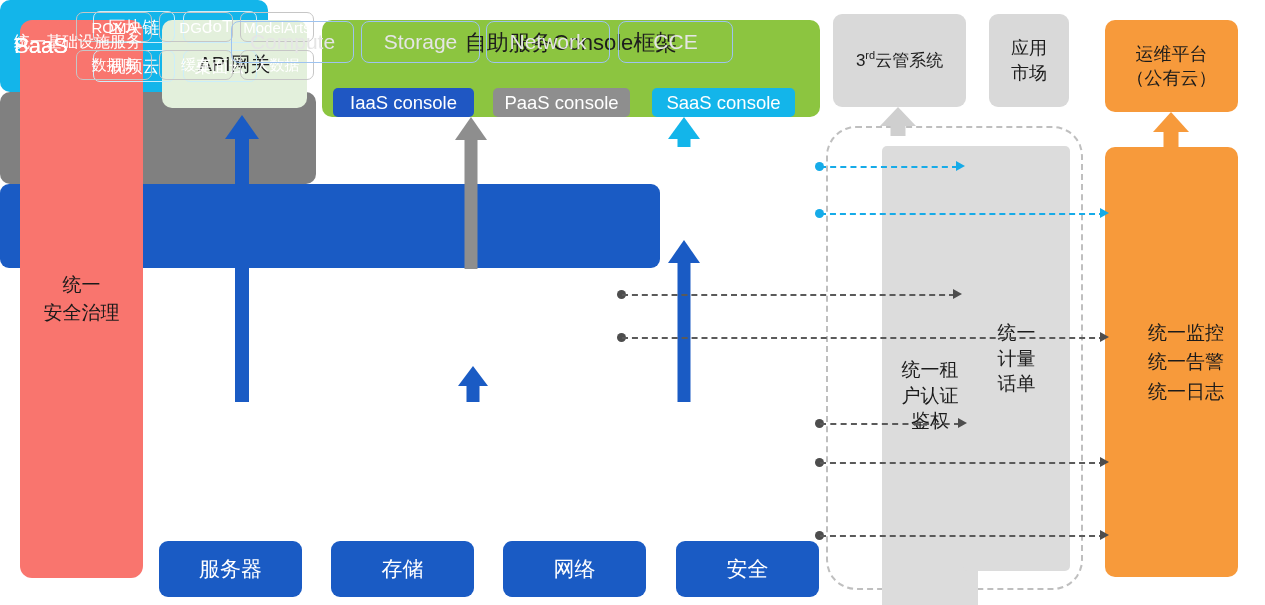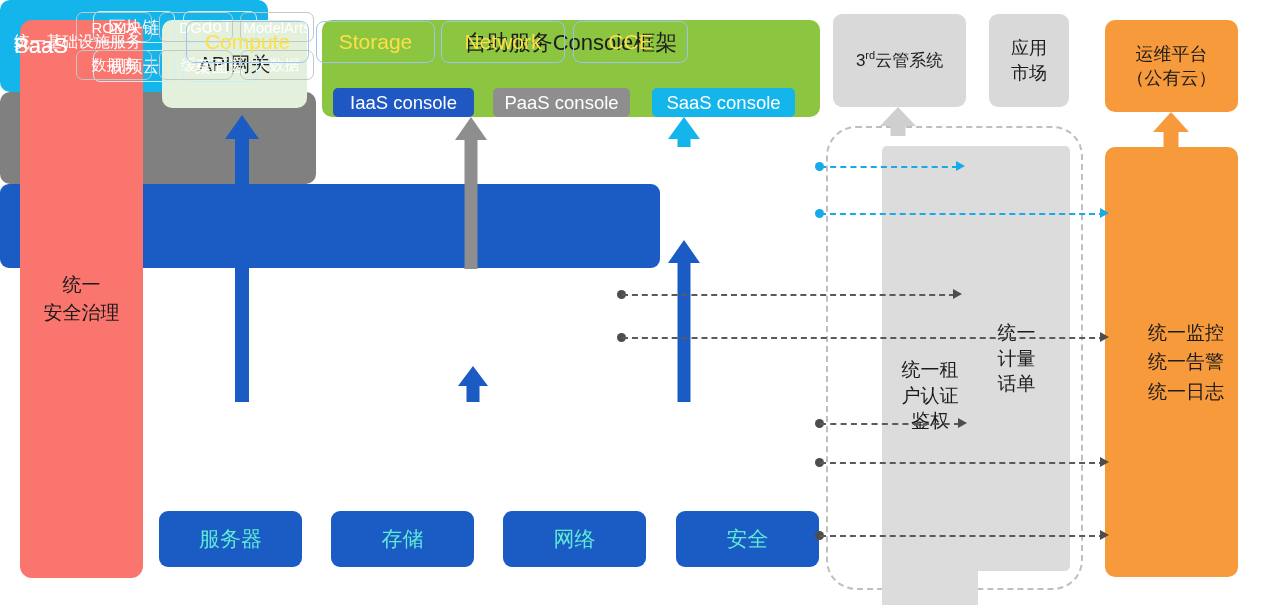--- a/index.html
+++ b/index.html
@@ -102,31 +102,31 @@
 
   
   .infra{
     left:159px;top:401px;width:660px;height:84px;
     background:#1A5BC4;border-radius:9px;display:block;
   }
   .infra-label{position:absolute;left:14px;top:0;height:84px;display:flex;align-items:center;
     color:#fff;font-size:16px;}
   .infra-chip{
     position:absolute;top:21px;height:40px;border:1.7px solid #9EC3F0;border-radius:8px;
-    display:flex;align-items:center;justify-content:center;color:#fde047;font-size:21px;
+    display:flex;align-items:center;justify-content:center;color:#e5e5e5;font-size:21px;margin-left:45px;
   }
   .ic1{left:186px;width:121px;}
   .ic2{left:316px;width:117px;}
   .ic3{left:441px;width:122px;}
   .ic4{left:573px;width:113px;}
 
   
   .bbox{
-    top:511px;height:56px;background:#1A5BC4;border-radius:9px;
-    color:#5eead4;font-size:21px;
+    top:541px;height:56px;background:#1A5BC4;border-radius:9px;
+    color:#ffffff;font-size:21px;
   }
   .bb1{left:159px;width:143px;}
   .bb2{left:331px;width:143px;}
   .bb3{left:503px;width:143px;}
   .bb4{left:676px;width:143px;}
 
   
   .dashed-container{
     position:absolute;left:826px;top:126px;width:257px;height:464px;
     border:2.5px dashed #BFBFBF;border-radius:30px;box-sizing:border-box;

